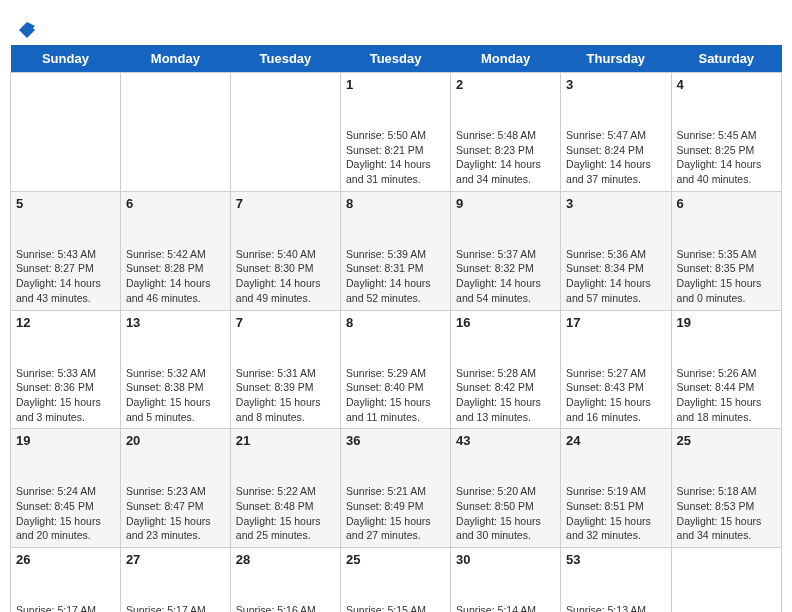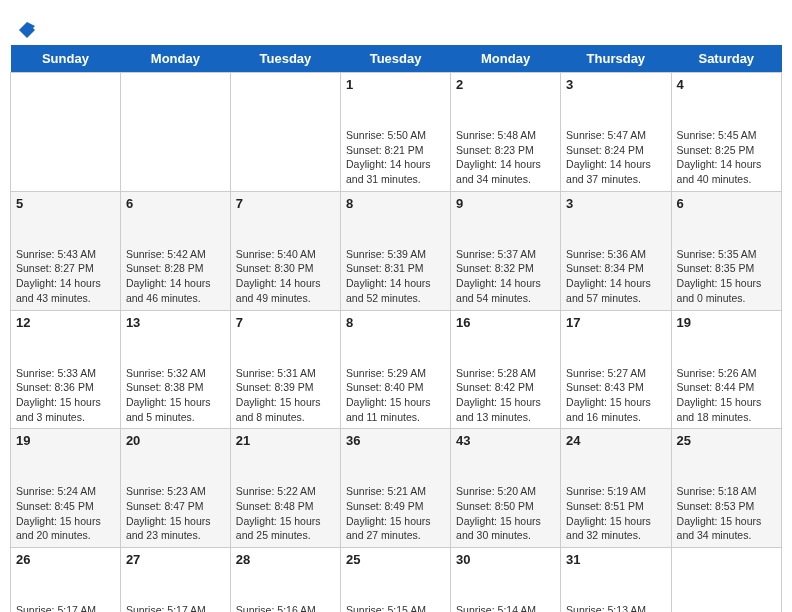--- a/index.html
+++ b/index.html
@@ -248,19 +248,19 @@
         </td>
         <td>
           <div class="day-number">25</div>
           <div class="day-info">Sunrise: 5:15 AM<br>Sunset: 8:57 PM<br>Daylight: 15 hours<br>and 41 minutes.</div>
         </td>
         <td>
           <div class="day-number">30</div>
           <div class="day-info">Sunrise: 5:14 AM<br>Sunset: 8:58 PM<br>Daylight: 15 hours<br>and 43 minutes.</div>
         </td>
         <td>
-          <div class="day-number">31</div>
+          <div class="day-number">53</div>
           <div class="day-info">Sunrise: 5:13 AM<br>Sunset: 8:59 PM<br>Daylight: 15 hours<br>and 45 minutes.</div>
         </td>
         <td class="empty-cell"></td>
       </tr>
     </tbody>
 </table>
 
 </body></html>

